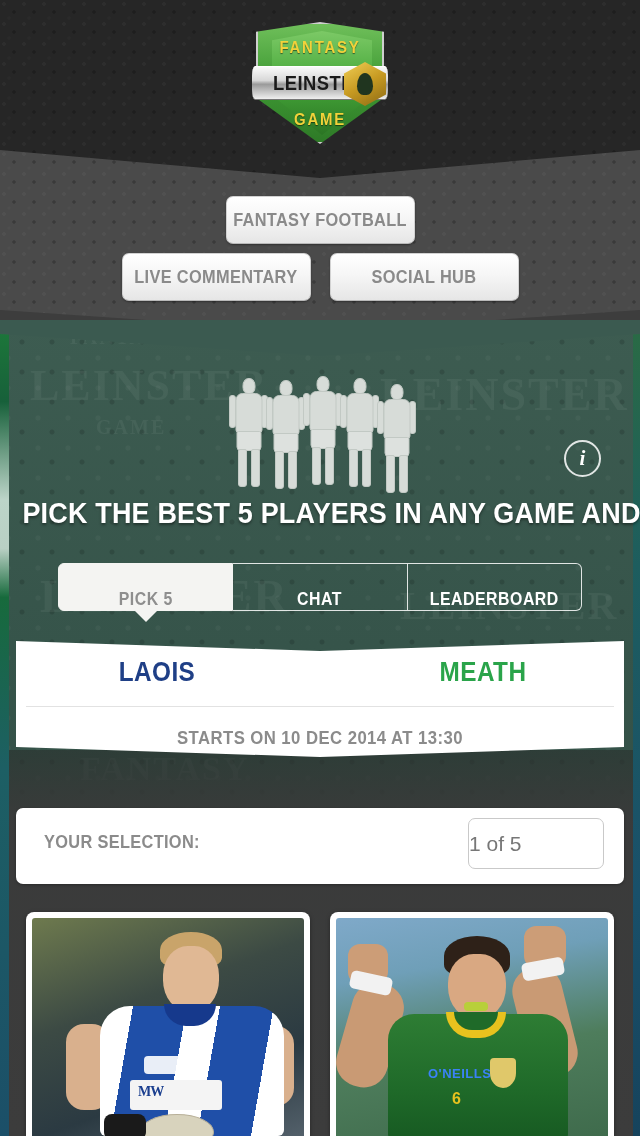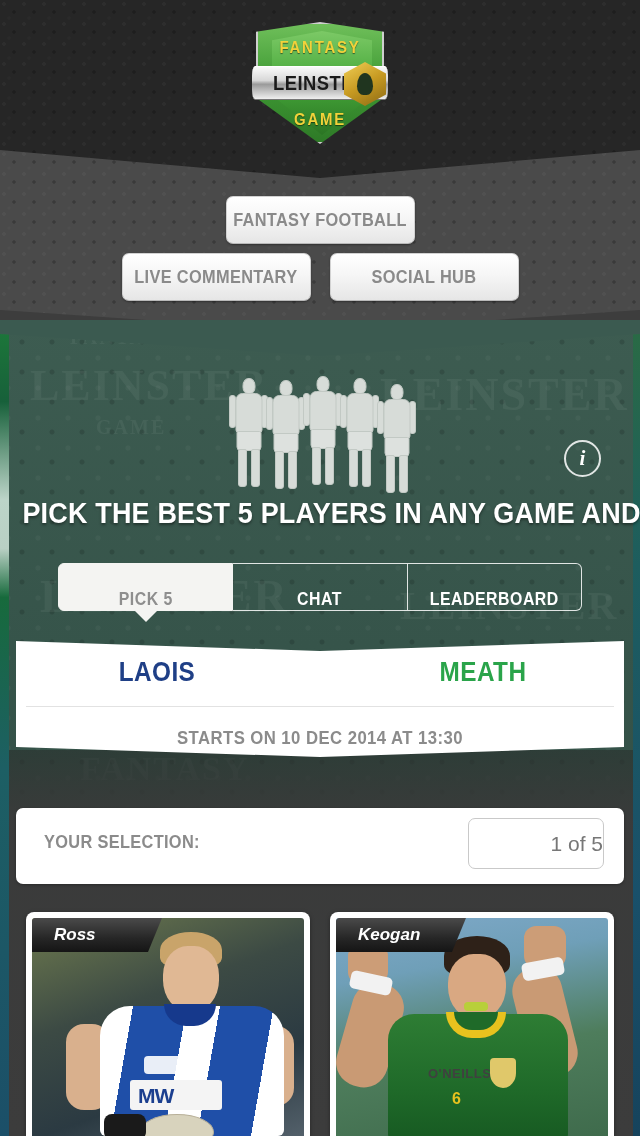--- a/index.html
+++ b/index.html
@@ -255,21 +255,21 @@
   .sel-pill {
     position:absolute; left:203px; top:814px; width:240px; height:58px;
     background:linear-gradient(180deg,#2f2f2f 0%,#1d1d1d 50%,#131313 100%);
     border-radius:9px; display:flex; align-items:center; justify-content:center;
     cursor:pointer; box-shadow:inset 0 1px 0 rgba(255,255,255,.1);
   }
   .sel-pill span { font-size:21px; color:#fff; }
   .sel-count {
     position:absolute; left:468px; top:818px; width:136px; height:51px;
     border:1px solid #c9c9c9; border-radius:7px; background:#fff;
-    display:flex; align-items:center; justify-content:flex-end; cursor:pointer;
+    display:flex; align-items:center; justify-content:flex-start; cursor:pointer;
   }
   .sel-count span { font-size:21px; color:#777; }
 
   
   .cards { position:absolute; left:0; top:912px; width:640px; height:224px; }
   .card {
     position:absolute; top:0; width:284px; height:224px;
     background:#fff; border-radius:8px 8px 0 0; padding:6px 6px 0 6px;
     box-shadow:0 1px 4px rgba(0,0,0,.35);
     overflow:hidden;
@@ -295,37 +295,37 @@
   .laois-jersey {
     position:absolute; left:68px; top:88px; width:184px; height:130px;
     background:
       linear-gradient(100deg, #ffffff 0 16%, #1f4fa8 16% 42%, #ffffff 42% 58%, #1f4fa8 58% 84%, #ffffff 84% 100%);
     border-radius:30px 30px 6px 6px;
   }
   .laois-collar { position:absolute; left:132px; top:86px; width:52px; height:22px; background:#16398c; border-radius:0 0 22px 22px; }
   .laois-gaa { position:absolute; left:112px; top:138px; width:40px; height:18px; background:rgba(255,255,255,.9); border-radius:4px; }
   .laois-num { position:absolute; left:156px; top:134px; font-size:17px; font-weight:bold; color:#fff; }
   .laois-spon { position:absolute; left:98px; top:162px; width:92px; height:30px; background:#f4f4f4; border-radius:3px; }
-  .laois-spon i { position:absolute; left:8px; top:4px; font-style:normal; font-size:21px; font-weight:bold; color:#1b3f8f; letter-spacing:-1px; }
+  .laois-spon i { position:absolute; left:8px; top:4px; font-style:normal; font-size:14px; font-weight:bold; color:#1b3f8f; letter-spacing:-1px;font-family:Liberation Serif, serif; }
   .laois-arml { position:absolute; left:34px; top:106px; width:44px; height:86px; background:#d9b08d; border-radius:18px; }
   .laois-armr { position:absolute; left:216px; top:108px; width:46px; height:80px; background:#d9b08d; border-radius:18px; }
   .laois-ball { position:absolute; left:108px; top:196px; width:74px; height:36px; background:#d8d3bd; border-radius:50%; border:1px solid #b8b099; }
   .laois-glove { position:absolute; left:72px; top:196px; width:42px; height:26px; background:#1a1a1a; border-radius:8px; }
 
   .keogan-hair { position:absolute; left:108px; top:18px; width:66px; height:40px; background:#2e2118; border-radius:50% 50% 28% 28%; }
   .keogan-face { position:absolute; left:112px; top:36px; width:58px; height:66px; background:#d9a882; border-radius:44% 44% 50% 50%; }
   .keogan-mouth { position:absolute; left:128px; top:84px; width:24px; height:9px; background:#b8cf3a; border-radius:4px; }
   .keogan-jersey {
     position:absolute; left:52px; top:96px; width:180px; height:126px;
     background:linear-gradient(180deg,#2e7d34 0%,#1f6a29 60%,#175a22 100%);
     border-radius:26px 26px 6px 6px;
   }
   .keogan-collar { position:absolute; left:110px; top:94px; width:60px; height:26px; background:#e8c21e; border-radius:0 0 26px 26px; }
   .keogan-collar2 { position:absolute; left:118px; top:94px; width:44px; height:18px; background:#1f6a29; border-radius:0 0 20px 20px; }
-  .keogan-onl { position:absolute; left:92px; top:148px; font-size:13px; font-weight:bold; color:#404040; letter-spacing:.5px; }
+  .keogan-onl { position:absolute; left:92px; top:148px; font-size:13px; font-weight:bold; color:#3b82f6; letter-spacing:.5px; }
   .keogan-crest { position:absolute; left:154px; top:140px; width:26px; height:30px; background:#e0c86a; border-radius:4px 4px 50% 50%; }
   .keogan-num { position:absolute; left:116px; top:172px; font-size:16px; font-weight:bold; color:#e8c21e; }
   .keogan-arml { position:absolute; left:8px; top:64px; width:52px; height:106px; background:#c99a74; border-radius:24px; transform:rotate(16deg); }
   .keogan-armr { position:absolute; left:184px; top:48px; width:50px; height:112px; background:#c99a74; border-radius:24px; transform:rotate(-14deg); }
   .keogan-fistl { position:absolute; left:12px; top:26px; width:40px; height:40px; background:#cc9d77; border-radius:12px; }
   .keogan-fistr { position:absolute; left:188px; top:8px; width:42px; height:42px; background:#cc9d77; border-radius:12px; }
   .keogan-bandl { position:absolute; left:14px; top:56px; width:42px; height:18px; background:#f2f2f2; border-radius:5px; transform:rotate(12deg); }
   .keogan-bandr { position:absolute; left:186px; top:42px; width:42px; height:18px; background:#f2f2f2; border-radius:5px; transform:rotate(-10deg); }
 </style>
 </head>
@@ -478,23 +478,20 @@
         <div class="laois-face"></div>
         <div class="laois-jersey"></div>
         <div class="laois-collar"></div>
         <div class="laois-gaa"></div>
         <div class="laois-num">10</div>
         <div class="laois-spon">
           <i>MW</i>
         </div>
         <div class="laois-ball"></div>
         <div class="laois-glove"></div>
-        <div class="name-tag">
-          <span>Ross</span>
-        </div>
       </div>
     </div>
 
     <div class="card card-b">
       <div class="photo">
         <div class="bg-b"></div>
         <div class="keogan-arml"></div>
         <div class="keogan-armr"></div>
         <div class="keogan-fistl"></div>
         <div class="keogan-fistr"></div>
@@ -502,21 +499,18 @@
         <div class="keogan-bandr"></div>
         <div class="keogan-hair"></div>
         <div class="keogan-face"></div>
         <div class="keogan-mouth"></div>
         <div class="keogan-jersey"></div>
         <div class="keogan-collar"></div>
         <div class="keogan-collar2"></div>
         <div class="keogan-onl">O'NEILLS</div>
         <div class="keogan-crest"></div>
         <div class="keogan-num">6</div>
-        <div class="name-tag">
-          <span>Keogan</span>
-        </div>
       </div>
     </div>
 
   </div>
 
 </div>
 
 </body></html>

